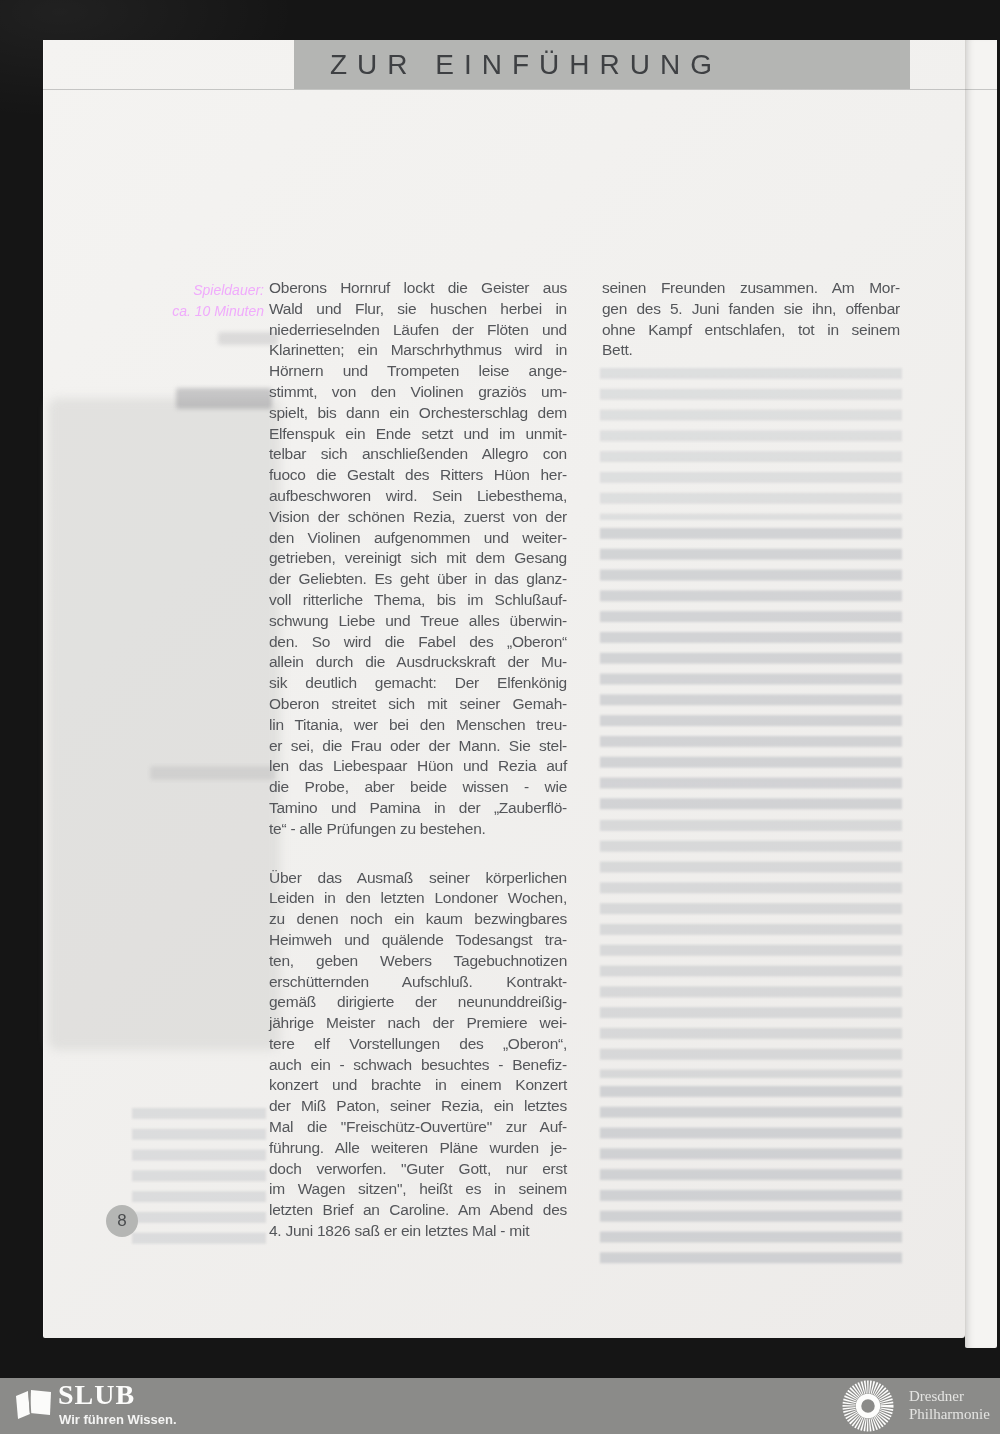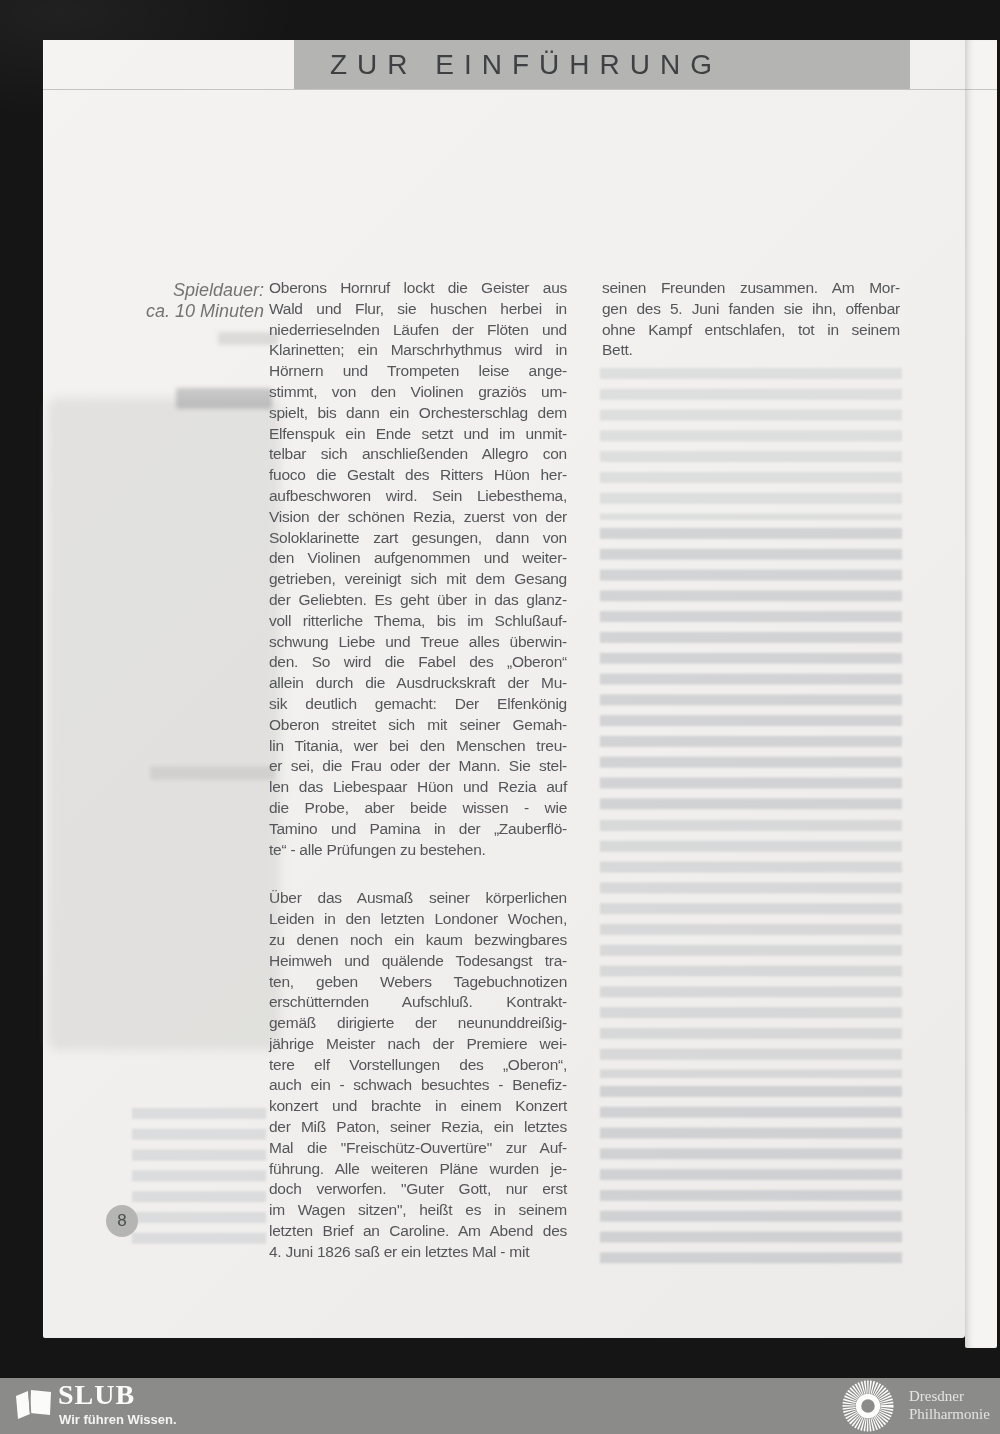--- a/index.html
+++ b/index.html
@@ -21,21 +21,21 @@
     background:rgba(90,92,94,0.30); }
 
   
   .header-bar { position:absolute; left:294px; top:40px; width:616px; height:49px;
     background:#b4b5b3; }
   .header-title { position:absolute; left:36px; top:0; line-height:49px;
     font-size:28px; letter-spacing:10px; color:#3e4043; font-weight:400; white-space:nowrap; }
 
   
   .margin-note { position:absolute; left:140px; top:280px; width:124px;
-    text-align:right; font-style:italic; font-size:18px; line-height:21px; color:#737373; }
+    text-align:right; font-style:italic; font-size:14px; line-height:21px; color:#f0abfc; }
 
   
   .col { position:absolute; top:279px; width:298px; font-size:15.5px;
     letter-spacing:-0.25px; color:#54565a; }
   .col-left { left:269px; }
   .col-right { left:602px; }
   .para:not(:first-child) { margin-top:28px; }
   .tl { height:20.8px; text-align:justify; text-align-last:justify; white-space:nowrap; overflow:visible; }
   .tl-last { text-align-last:left; }
 
@@ -98,21 +98,20 @@
         <div class="tl">niederrieselnden Läufen der Flöten und</div>
         <div class="tl">Klarinetten; ein Marschrhythmus wird in</div>
         <div class="tl">Hörnern und Trompeten leise ange-</div>
         <div class="tl">stimmt, von den Violinen graziös um-</div>
         <div class="tl">spielt, bis dann ein Orchesterschlag dem</div>
         <div class="tl">Elfenspuk ein Ende setzt und im unmit-</div>
         <div class="tl">telbar sich anschließenden Allegro con</div>
         <div class="tl">fuoco die Gestalt des Ritters Hüon her-</div>
         <div class="tl">aufbeschworen wird. Sein Liebesthema,</div>
         <div class="tl">Vision der schönen Rezia, zuerst von der</div>
-        <div class="tl">Soloklarinette zart gesungen, dann von</div>
         <div class="tl">den Violinen aufgenommen und weiter-</div>
         <div class="tl">getrieben, vereinigt sich mit dem Gesang</div>
         <div class="tl">der Geliebten. Es geht über in das glanz-</div>
         <div class="tl">voll ritterliche Thema, bis im Schlußauf-</div>
         <div class="tl">schwung Liebe und Treue alles überwin-</div>
         <div class="tl">den. So wird die Fabel des „Oberon“</div>
         <div class="tl">allein durch die Ausdruckskraft der Mu-</div>
         <div class="tl">sik deutlich gemacht: Der Elfenkönig</div>
         <div class="tl">Oberon streitet sich mit seiner Gemah-</div>
         <div class="tl">lin Titania, wer bei den Menschen treu-</div>

